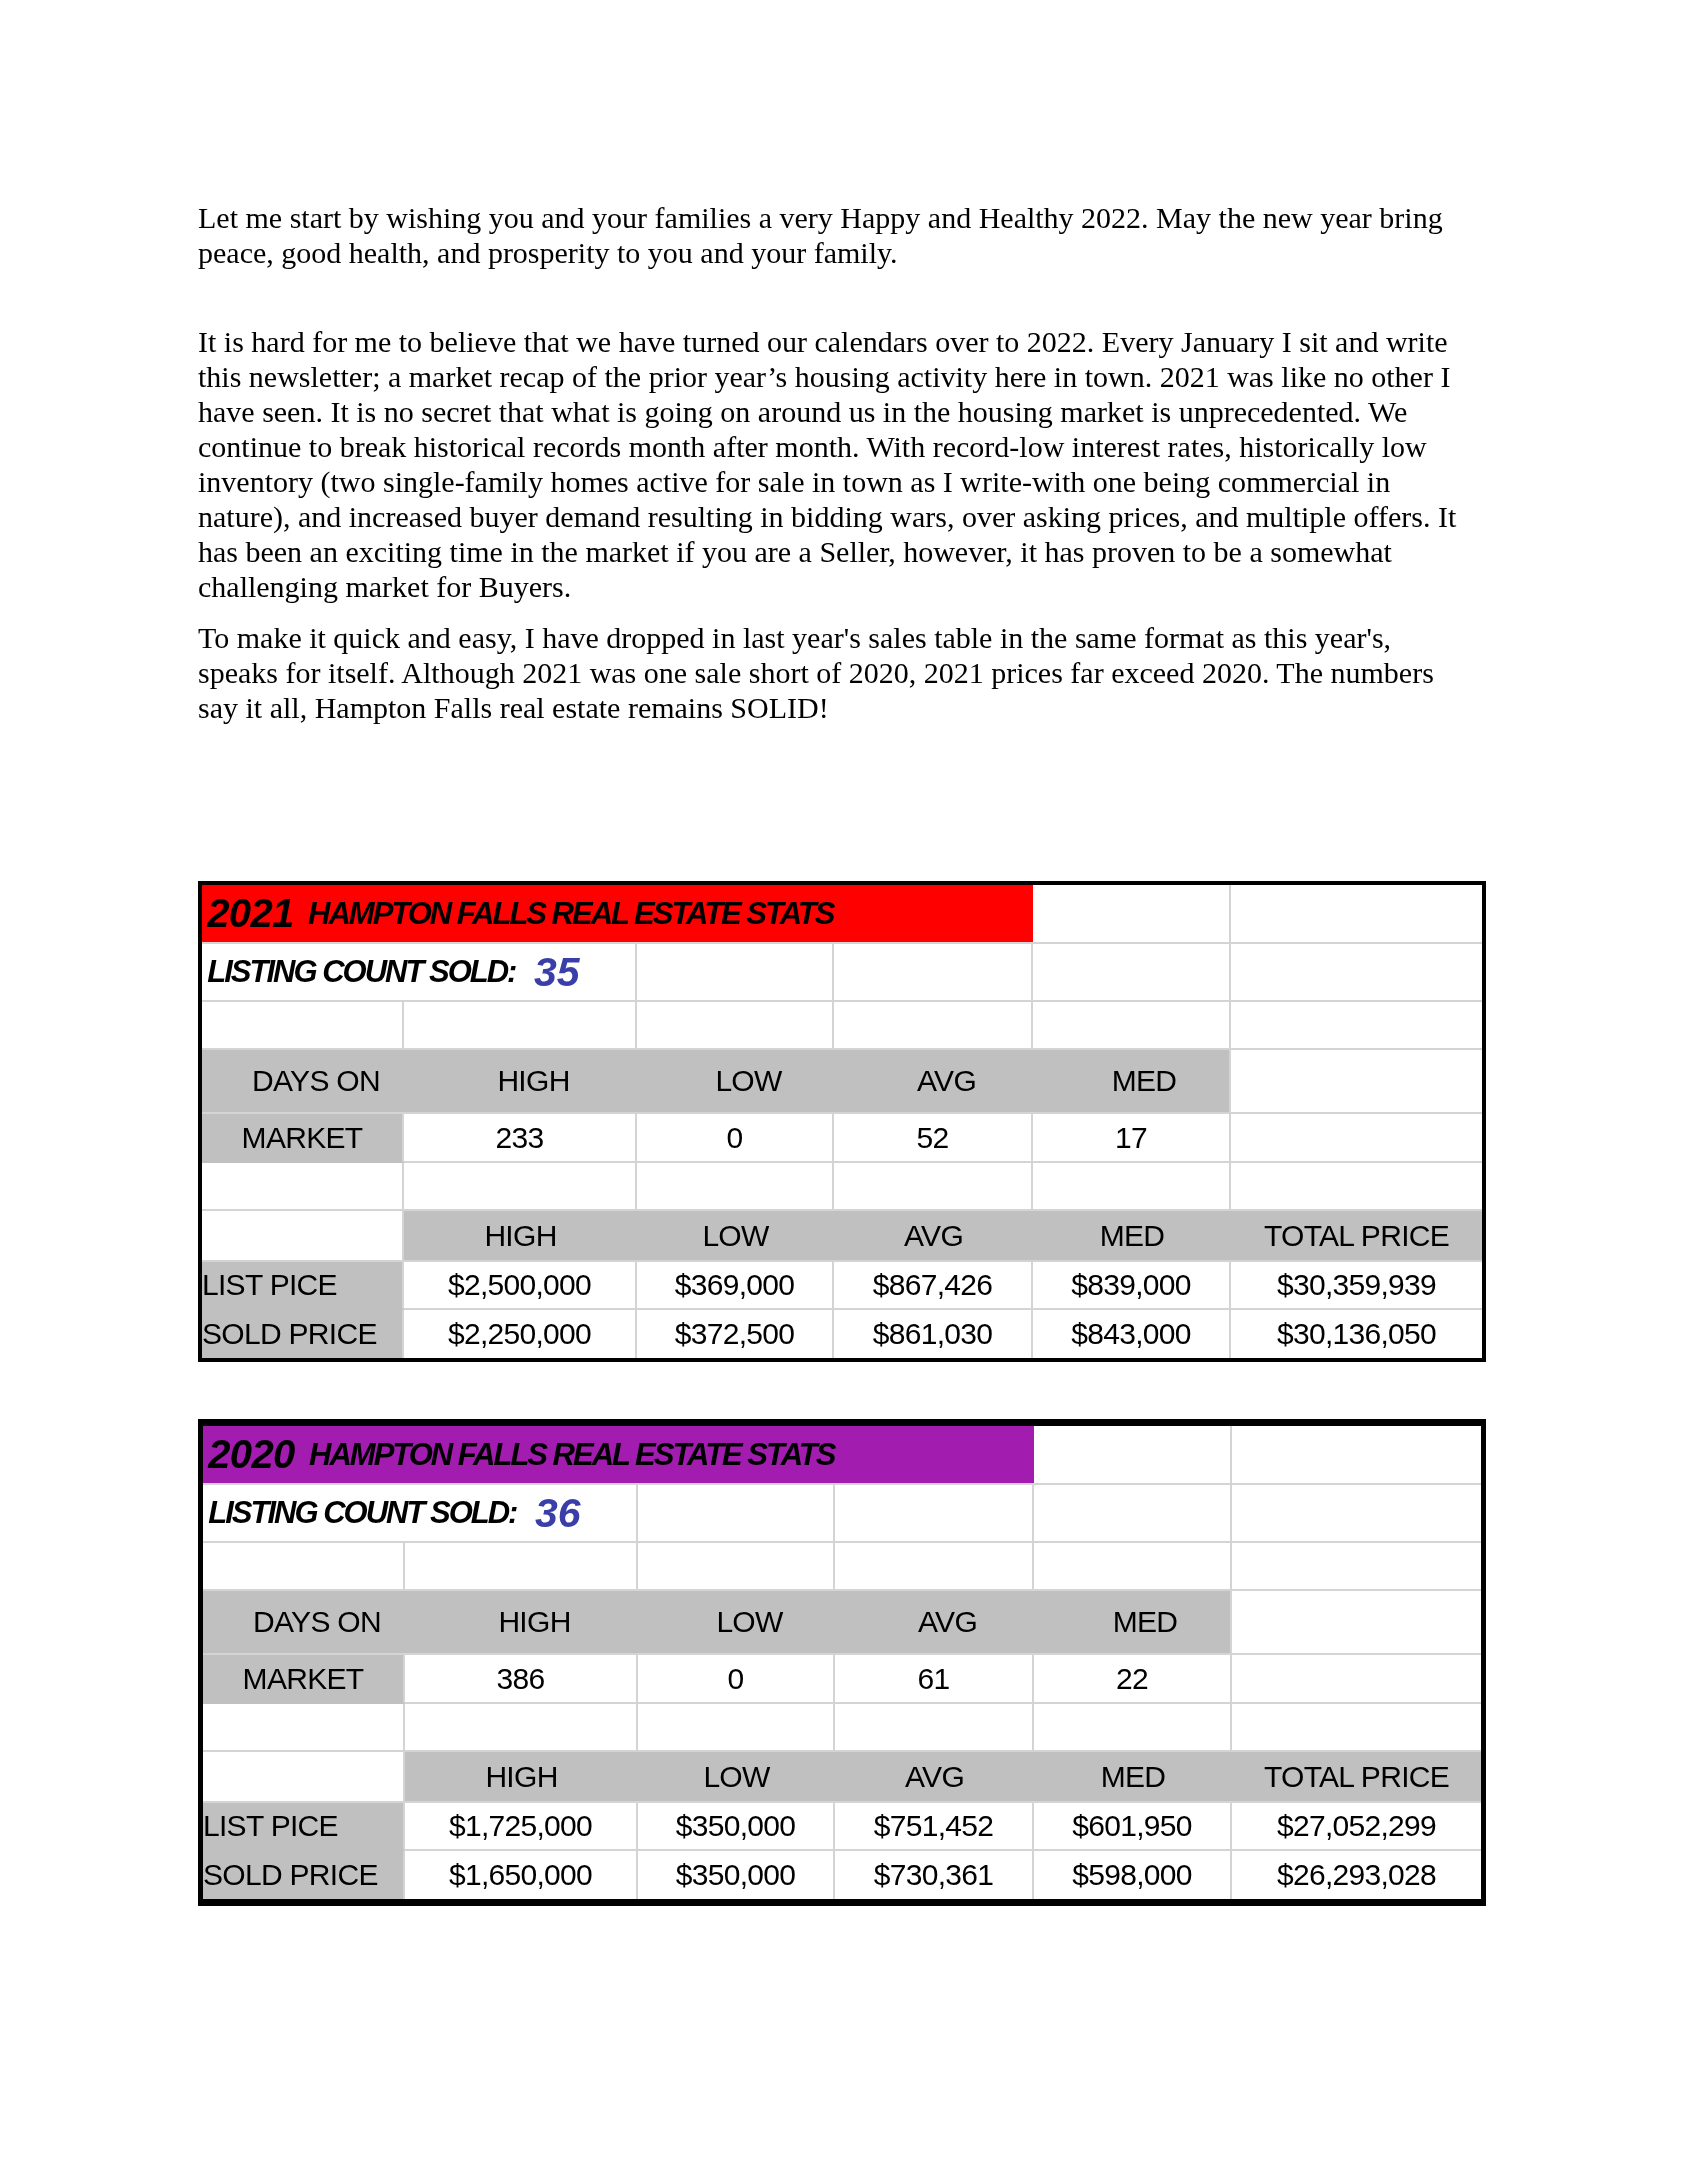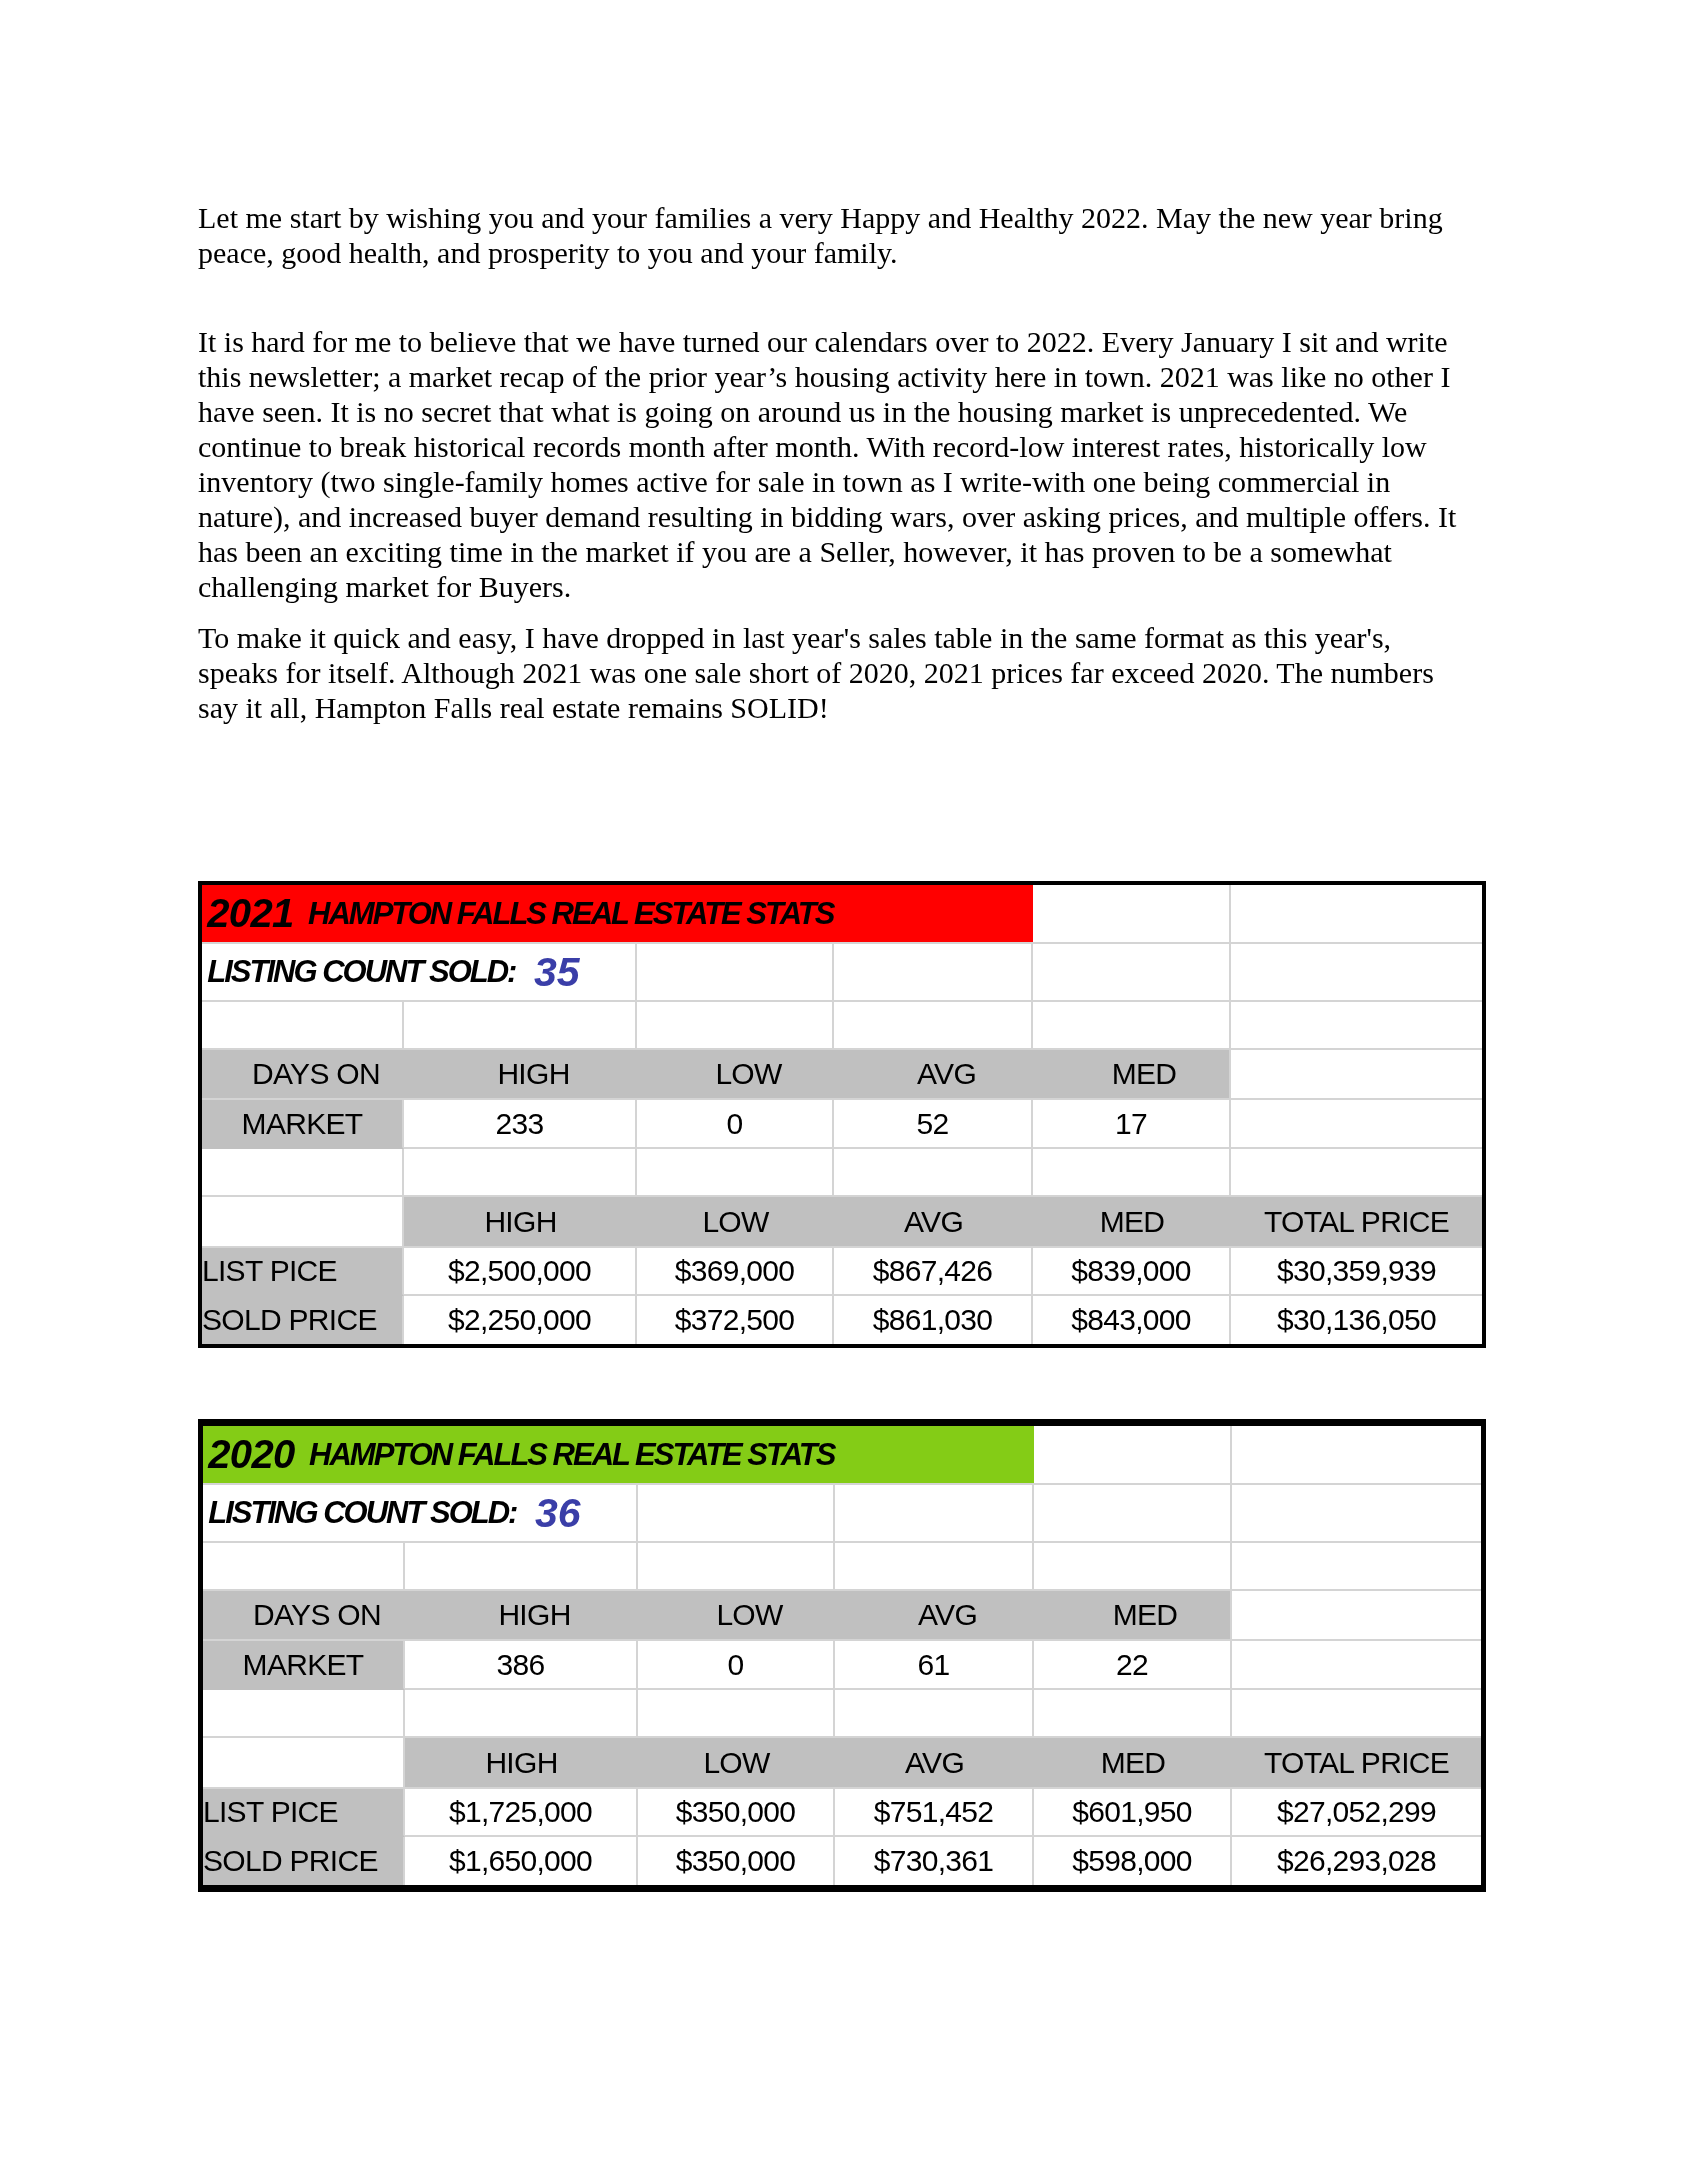--- a/index.html
+++ b/index.html
@@ -12,21 +12,21 @@
 
   .stats { position:absolute; left:198px; width:1288px; box-sizing:border-box; border:4.6px solid #000; background:#fff; }
   #t2021 { top:881px; }
   #t2020 { top:1419px; border-width:7.3px 5.3px 7.3px 5.3px; }
   .grid { display:grid; grid-template-columns: 202px 233px 197px 199px 198px 1fr; font-family:"Liberation Sans", sans-serif; }
   .c { box-sizing:border-box; border-right:2px solid #d4d4d4; border-bottom:2px solid #d4d4d4; display:flex; align-items:center; justify-content:center; font-size:30px; letter-spacing:-0.7px; }
   .c.last { border-right:none; }
   .r-title { height:59px; }
   .r-list { height:58px; }
   .r-blank { height:48px; }
-  .r-h { height:50px;padding-left:26px; }
+  .r-h { height:64px;padding-left:26px; }
   .r-v { height:49px; }
   .r-ph { height:51px; }
   .r-pv { height:48px; }
   .gray { background:#c0c0c0; }
   .title-cell { grid-column: 1 / span 4; background:#ff0000; justify-content:flex-start; padding-left:5.3px; border-right:none; font-weight:bold; font-style:italic; color:#000; }
   .title-cell .year { font-size:40px; letter-spacing:-0.7px; }
   .title-cell .ttl { font-size:31px; letter-spacing:-2px; margin-left:14.6px; }
   .list-cell { grid-column: 1 / span 2; justify-content:flex-start; padding-left:5.3px; font-weight:bold; font-style:italic; font-size:31px; letter-spacing:-2px; }
   .list-cell .count { color:#3a3ea8; font-size:41px; margin-left:18.5px; letter-spacing:0; }
   .left { justify-content:flex-start; padding-left:0; }
@@ -121,21 +121,21 @@
     <div class="c r-pv" style="border-bottom:none">$2,250,000</div>
     <div class="c r-pv" style="border-bottom:none">$372,500</div>
     <div class="c r-pv" style="border-bottom:none">$861,030</div>
     <div class="c r-pv" style="border-bottom:none">$843,000</div>
     <div class="c r-pv last" style="border-bottom:none">$30,136,050</div>
   </div>
 </div>
 
 <div class="stats" id="t2020">
   <div class="grid">
-    <div class="c title-cell r-title" style="background: #84cc16;">
+    <div class="c title-cell r-title" style="background: #a21caf;">
       <span class="year">2020</span>
       <span class="ttl">HAMPTON FALLS REAL ESTATE STATS</span>
     </div>
     <div class="c r-title"></div>
     <div class="c r-title last"></div>
 
     <div class="c list-cell r-list">
       <span>LISTING COUNT SOLD:</span>
       <span class="count" style="color: rgb(58, 62, 168);">36</span>
     </div>

